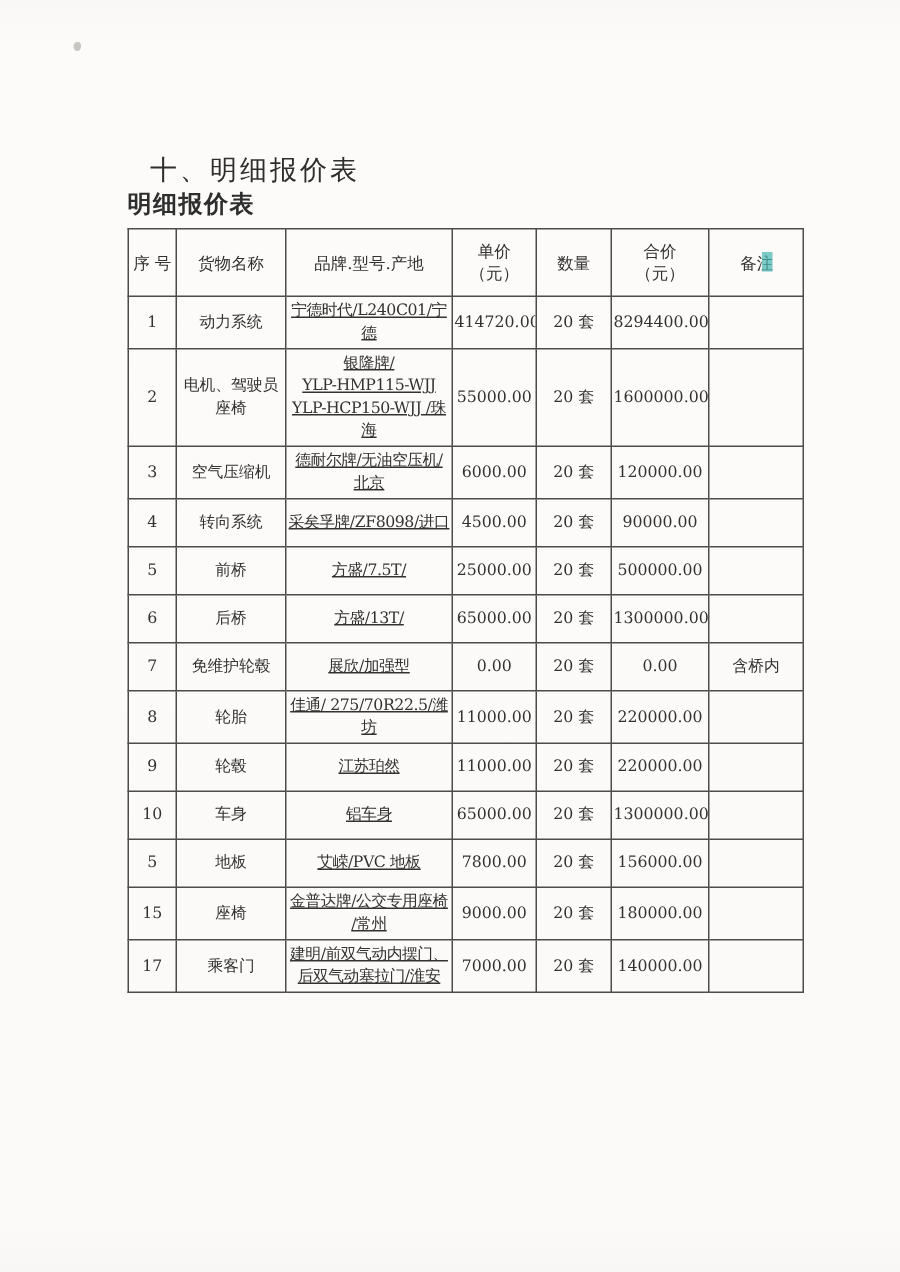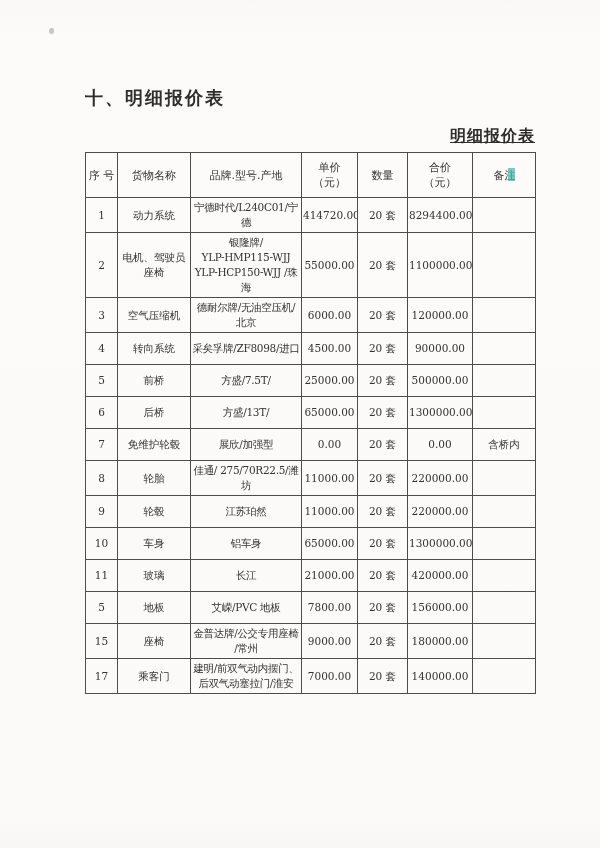--- a/index.html
+++ b/index.html
@@ -12,47 +12,46 @@
   }
   .page{
     position:absolute;inset:0;
     background:linear-gradient(180deg,#f9f8f6 0%,#fcfbf9 4%,#fbfaf8 96%,#f8f7f5 100%);
   }
   .speck{
     position:absolute;left:49px;top:28px;width:5px;height:6px;
     background:#9a9a98;border-radius:50% 40% 50% 50%;opacity:.55;
   }
   .section-heading{
-    position:absolute;left:85px;top:86px;margin:0;
-    font-size:18px;font-weight:bold;color:#2e2e2e;
+    position:absolute;left:85px;top:86px;margin:15px;
+    font-size:18px;font-weight:normal;color:#2e2e2e;
     letter-spacing:2px;
   }
   .table-title{
     position:absolute;left:85px;top:126px;width:450px;margin:0;
-    text-align:right;font-size:16px;font-weight:bold;color:#2e2e2e;
+    text-align:left;font-size:16px;font-weight:bold;color:#2e2e2e;
     letter-spacing:1px;
-    text-decoration:underline;
   }
   table.quote{
     position:absolute;left:85px;top:152px;width:450px;
     border-collapse:collapse;table-layout:fixed;
     color:#333231;
   }
   table.quote th,table.quote td{
     border:1px solid #4d4c4a;
     text-align:center;vertical-align:middle;
     padding:2px 1px;
     font-size:10.5px;line-height:15px;
     white-space:pre-line;
     overflow:hidden;
     font-weight:normal;
   }
   table.quote thead th{height:40px;font-size:11px;}
   table.quote tbody td{height:27px;}
-  td.brand{font-size:9.5px;letter-spacing:-0.3px;line-height:14px;}
+  td.brand{font-size:9.5px;letter-spacing:-0.3px;line-height:14px;text-decoration:underline;}
   th.remark-th{position:relative;}
   .teal-mark{
     display:inline-block;width:7px;height:13px;
     margin-left:-8px;vertical-align:-2px;
     opacity:.7;
   }
 </style>
 </head>
 <body>
 
@@ -98,21 +97,21 @@
   </tr>
 
   <tr>
     <td>2</td>
     <td>电机、驾驶员座椅</td>
     <td class="brand">银隆牌/
 YLP-HMP115-WJJ
 YLP-HCP150-WJJ /珠海</td>
     <td>55000.00</td>
     <td>20 套</td>
-    <td>1100000.00</td>
+    <td>1600000.00</td>
     <td></td>
   </tr>
 
   <tr>
     <td>3</td>
     <td>空气压缩机</td>
     <td class="brand">德耐尔牌/无油空压机/
 北京</td>
     <td>6000.00</td>
     <td>20 套</td>
@@ -183,29 +182,20 @@
   <tr>
     <td>10</td>
     <td>车身</td>
     <td class="brand">铝车身</td>
     <td>65000.00</td>
     <td>20 套</td>
     <td>1300000.00</td>
     <td></td>
   </tr>
 
-  <tr>
-    <td>11</td>
-    <td>玻璃</td>
-    <td class="brand">长江</td>
-    <td>21000.00</td>
-    <td>20 套</td>
-    <td>420000.00</td>
-    <td></td>
-  </tr>
 
 
   <tr>
     <td>5</td>
     <td>地板</td>
     <td class="brand">艾嵘/PVC 地板</td>
     <td>7800.00</td>
     <td>20 套</td>
     <td>156000.00</td>
     <td></td>

